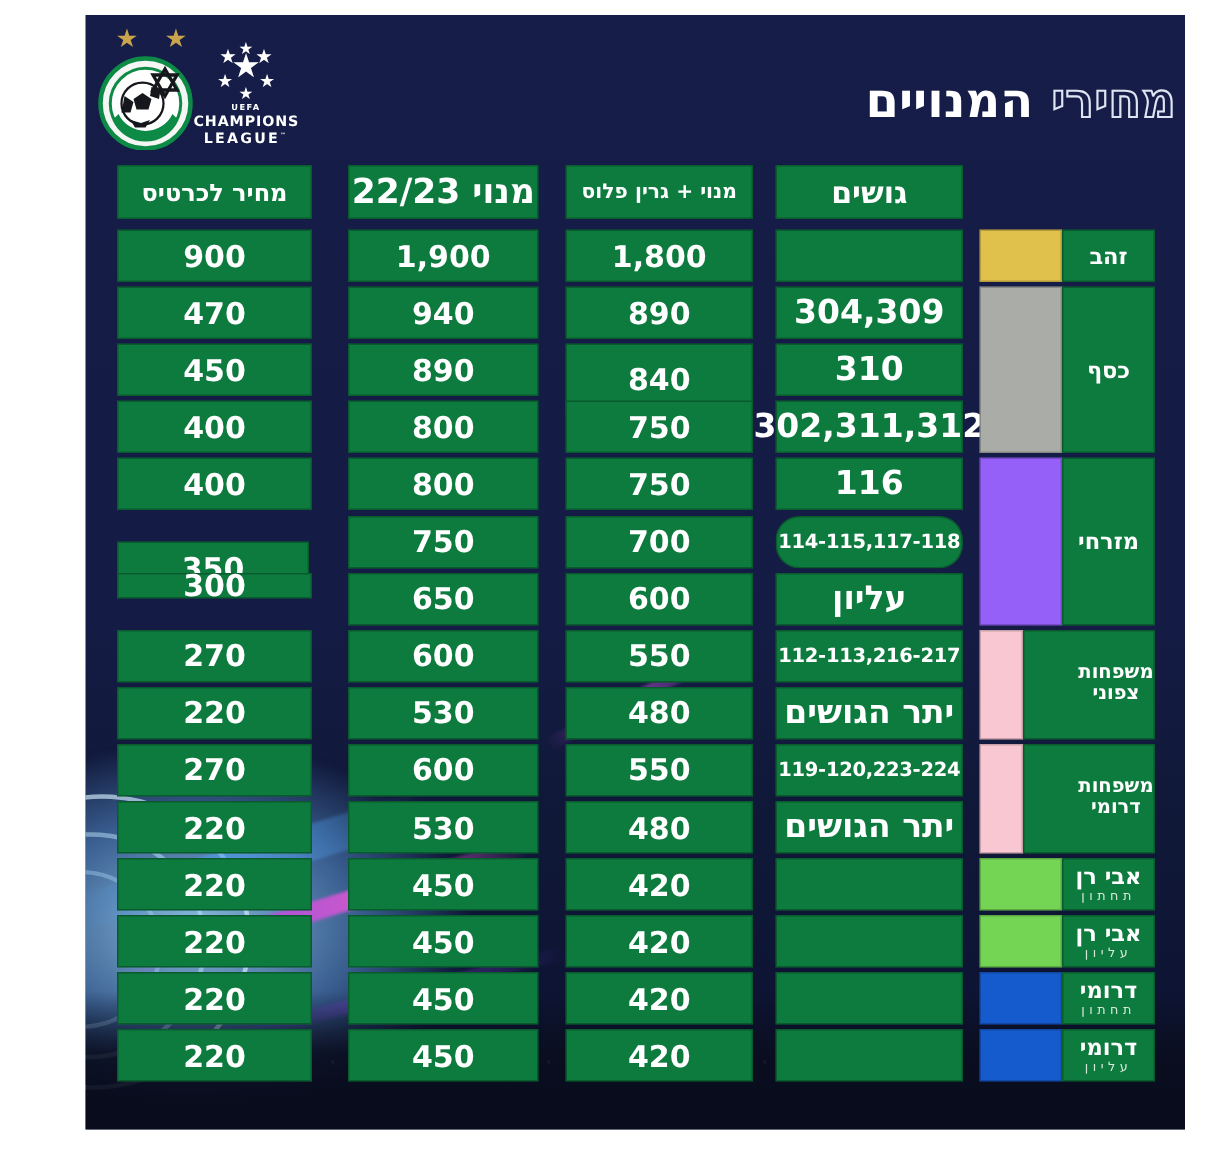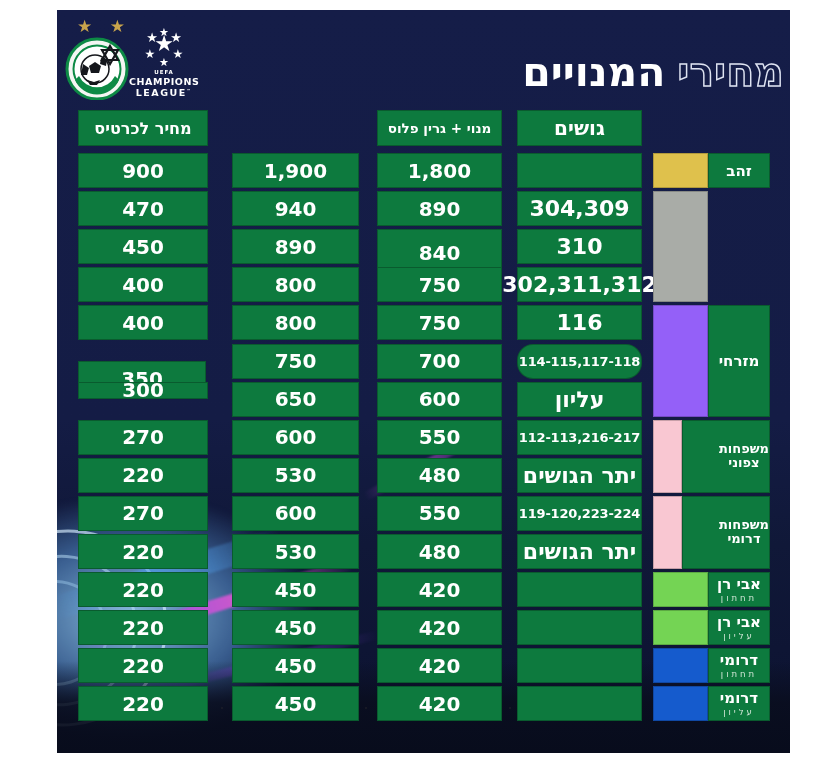--- a/index.html
+++ b/index.html
@@ -32,21 +32,21 @@
   
   .stars{position:absolute;left:20px;top:6px;color:#c9a44c;font-size:17px;letter-spacing:6px;z-index:3;}
   .badge{position:absolute;left:8px;top:26px;z-index:3;}
   .uefa{position:absolute;left:72px;top:14px;width:70px;text-align:center;color:#fff;z-index:3;}
   .uefa .ball{width:44px;height:44px;margin:0 auto;position:relative;}
   .uefa .uefatxt{font-size:5.5px;font-weight:bold;letter-spacing:1px;margin-top:1px;}
   .uefa .l1{font-size:9.5px;font-weight:bold;letter-spacing:.6px;margin-top:1px;white-space:nowrap;}
   .uefa .l2{font-size:9.5px;font-weight:bold;letter-spacing:1.5px;white-space:nowrap;}
   .uefa sup{font-size:4px;}
   .title{position:absolute;right:6px;top:38px;direction:rtl;z-index:3;white-space:nowrap;
-         font-weight:bold;font-size:41px;color:#ffffff;}
+         font-weight:bold;font-size:32px;color:#ffffff;}
   .title .outline{color:transparent;-webkit-text-stroke:1.4px #dfe4f2;margin-left:12px;}
   
   .cell,.hdr{position:absolute;background:#0d7a3e;border:1px solid rgba(0,0,0,.25);
       color:#fff;font-weight:bold;display:flex;align-items:center;justify-content:center;
       box-sizing:border-box;z-index:2;text-align:center;}
   .hdr{height:36px;top:100px;}
   .hdr-price{font-size:16px;}
   .hdr-sub{font-size:23px;direction:rtl;}
   .hdr-plus{font-size:13.5px;direction:rtl;}
   .hdr-blocks{font-size:20px;}
@@ -112,20 +112,21 @@
       </div>
       <div class="uefatxt">UEFA</div>
       <div class="l1">CHAMPIONS</div>
       <div class="l2"><span>LEAGUE</span><sup>™</sup></div>
     </div>
     <div class="title">
       <span class="outline">מחירי</span><span>המנויים</span>
     </div>
 
     <div class="hdr hdr-price" style="left:21px;width:130px;text-align:right;">מחיר לכרטיס</div>
+    <div class="hdr hdr-sub" style="left:175px;width:127px;">מנוי 22/23</div>
     <div class="hdr hdr-plus" style="left:320px;width:125px;">מנוי + גרין פלוס</div>
     <div class="hdr hdr-blocks" style="left:460px;width:125px;">גושים</div>
 
     <div id="rows-layer">
         <div class="cell price-cell num" dir="auto" style="left: 21px; top: 143px; width: 130px; height: 35px;">900</div>
         <div class="cell subscription-cell num" dir="auto" style="left: 175px; top: 143px; width: 127px; height: 35px;">1,900</div>
         <div class="cell green-plus-cell num" dir="auto" style="left: 320px; top: 143px; width: 125px; height: 35px;">1,800</div>
         <div class="cell blocks-cell" dir="auto" style="left: 460px; top: 143px; width: 125px; height: 35px;"></div>
         <div class="cell price-cell num" dir="auto" style="left: 21px; top: 181.1px; width: 130px; height: 35px;">470</div>
         <div class="cell subscription-cell num" dir="auto" style="left: 175px; top: 181.1px; width: 127px; height: 35px;">940</div>
@@ -186,20 +187,23 @@
       </div>
     <div id="zones-layer">
         <div class="zone" style="left: 596px; top: 143px; width: 117px; height: 35px;">
           <div class="zswatch" style="background: rgb(223, 193, 76);"></div>
           <div class="zlabel">
             <div class="zl-main">זהב</div>
           </div>
         </div>
         <div class="zone" style="left: 596px; top: 181.1px; width: 117px; height: 111.2px;">
           <div class="zswatch" style="background: rgb(169, 172, 167);"></div>
+          <div class="zlabel">
+            <div class="zl-main">כסף</div>
+          </div>
         </div>
         <div class="zone" style="left: 596px; top: 295.4px; width: 117px; height: 111.2px;">
           <div class="zswatch" style="background: rgb(148, 96, 248);"></div>
           <div class="zlabel">
             <div class="zl-main">מזרחי</div>
           </div>
         </div>
         <div class="zone" style="left: 596px; top: 409.7px; width: 117px; height: 73.1px;">
           <div class="zswatch" style="background: rgb(249, 199, 210);"></div>
           <div class="zlabel">

